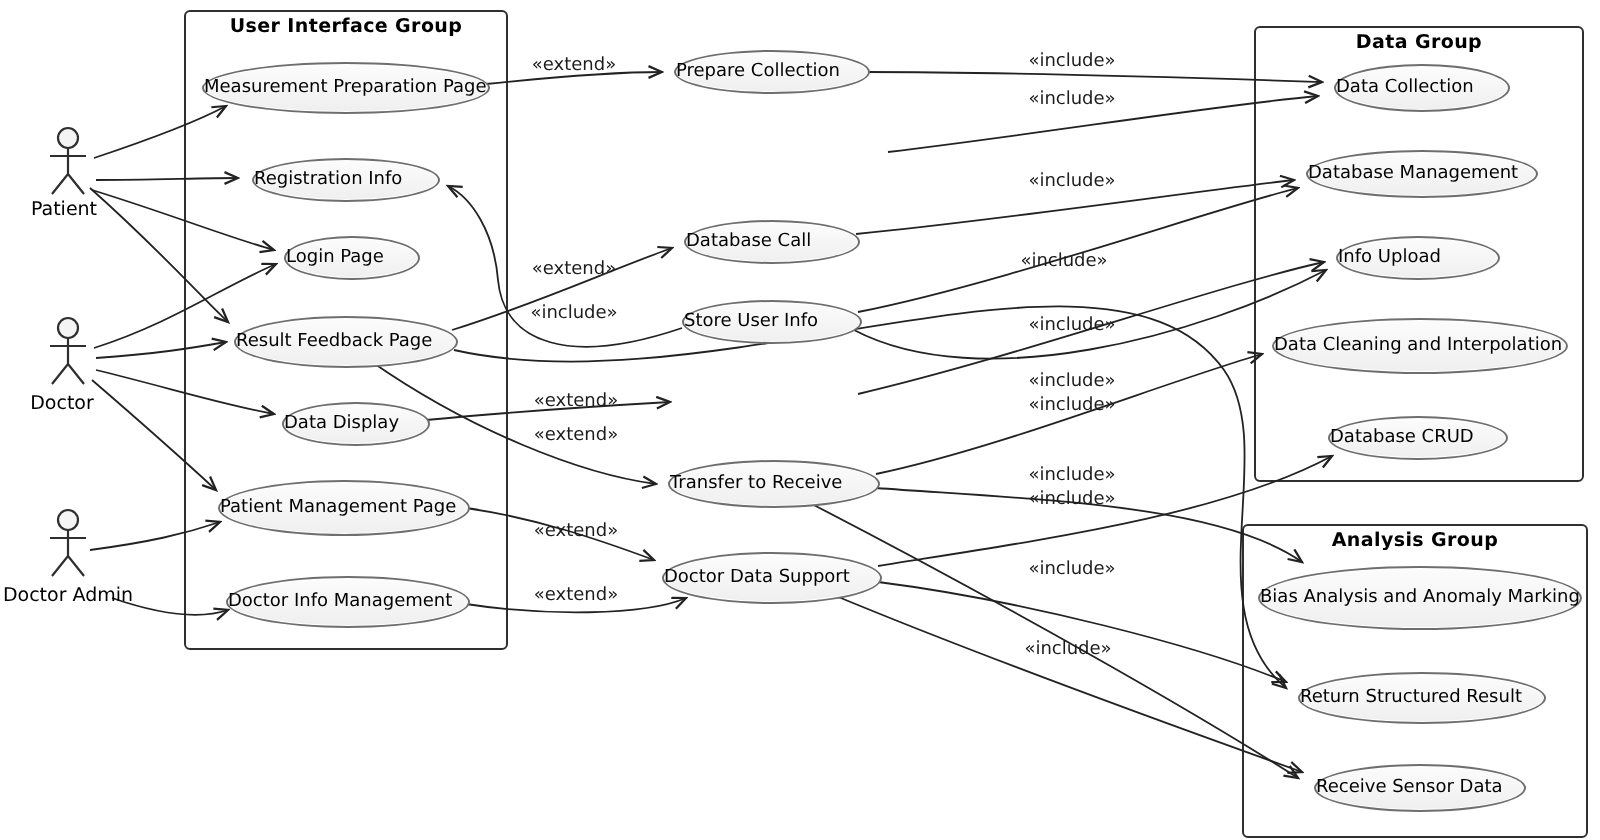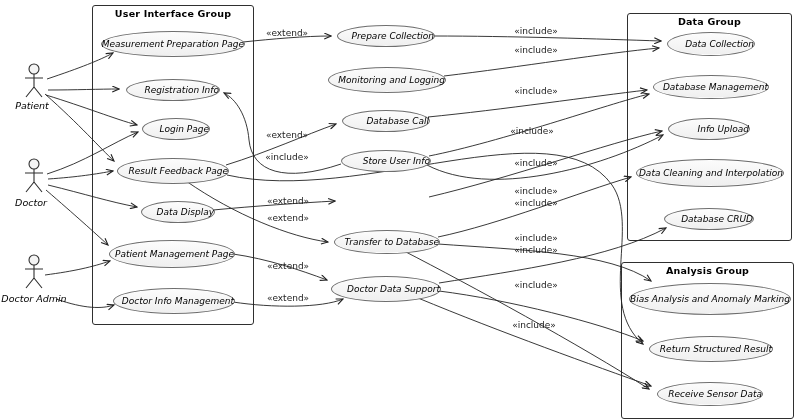--- a/index.html
+++ b/index.html
@@ -5,26 +5,26 @@
   html,body{margin:0;padding:0;background:#fff;}
   .stage{position:relative;width:800px;height:420px;background:#ffffff;overflow:hidden;
          font-family:"DejaVu Sans","Liberation Sans",sans-serif;}
   .group{position:absolute;border:1.2px solid #2f2f2f;border-radius:3px;background:#ffffff;z-index:1;}
   .group-title{position:absolute;top:2px;left:0;width:100%;text-align:center;
                font-size:9.5px;font-weight:bold;color:#000;letter-spacing:.2px;z-index:4;}
   #edge-layer{position:absolute;left:0;top:0;z-index:2;}
   .uc{position:absolute;border:1px solid #6e6e6e;border-radius:50%;
       background:linear-gradient(180deg,#fcfcfc 0%,#efefef 100%);
       box-shadow:0 0 0 0.5px #fff inset;
-      display:flex;align-items:center;justify-content:flex-end;z-index:3;font-style:italic;}
+      display:flex;align-items:center;justify-content:flex-start;z-index:3;}
   .uc span{font-size:9px;color:#000;white-space:nowrap;}
   .edge-label{position:absolute;transform:translate(-50%,-50%);font-size:9px;color:#1c1c1c;
               white-space:nowrap;z-index:4;}
   .actor-label{position:absolute;transform:translate(-50%,-50%);font-size:9.5px;color:#000;
-               white-space:nowrap;z-index:4;font-style:italic;}
+               white-space:nowrap;z-index:4;}
   svg path.edge{fill:none;stroke:#222;stroke-width:0.9;}
   svg .figure{stroke:#2f2f2f;stroke-width:1.1;fill:none;}
   svg .figure-head{fill:#f4f4f4;}
 </style>
 </head>
 <body>
 
 <div class="stage">
 
   <div class="group" style="left:92px;top:5px;width:160px;height:318px">
@@ -109,31 +109,28 @@
   <div class="uc" style="left:113px;top:288px;width:120px;height:24px">
       <span>Doctor Info Management</span>
     </div>
   <div class="uc" style="left:109px;top:240px;width:124px;height:26px">
       <span>Patient Management Page</span>
     </div>
 
   <div class="uc" style="left:337px;top:25px;width:96px;height:20px">
       <span>Prepare Collection</span>
     </div>
-  <div class="uc" style="left:328px;top:67px;width:116px;height:24px">
-      <span>Monitoring and Logging</span>
-    </div>
   <div class="uc" style="left:342px;top:110px;width:86px;height:20px">
       <span>Database Call</span>
     </div>
   <div class="uc" style="left:341px;top:150px;width:88px;height:20px">
       <span>Store User Info</span>
     </div>
   <div class="uc" style="left:334px;top:230px;width:104px;height:22px">
-      <span>Transfer to Database</span>
+      <span>Transfer to Receive</span>
     </div>
   <div class="uc" style="left:331px;top:276px;width:108px;height:24px">
       <span>Doctor Data Support</span>
     </div>
 
   <div class="uc" style="left:667px;top:32px;width:86px;height:22px">
       <span>Data Collection</span>
     </div>
   <div class="uc" style="left:653px;top:75px;width:114px;height:22px">
       <span>Database Management</span>

